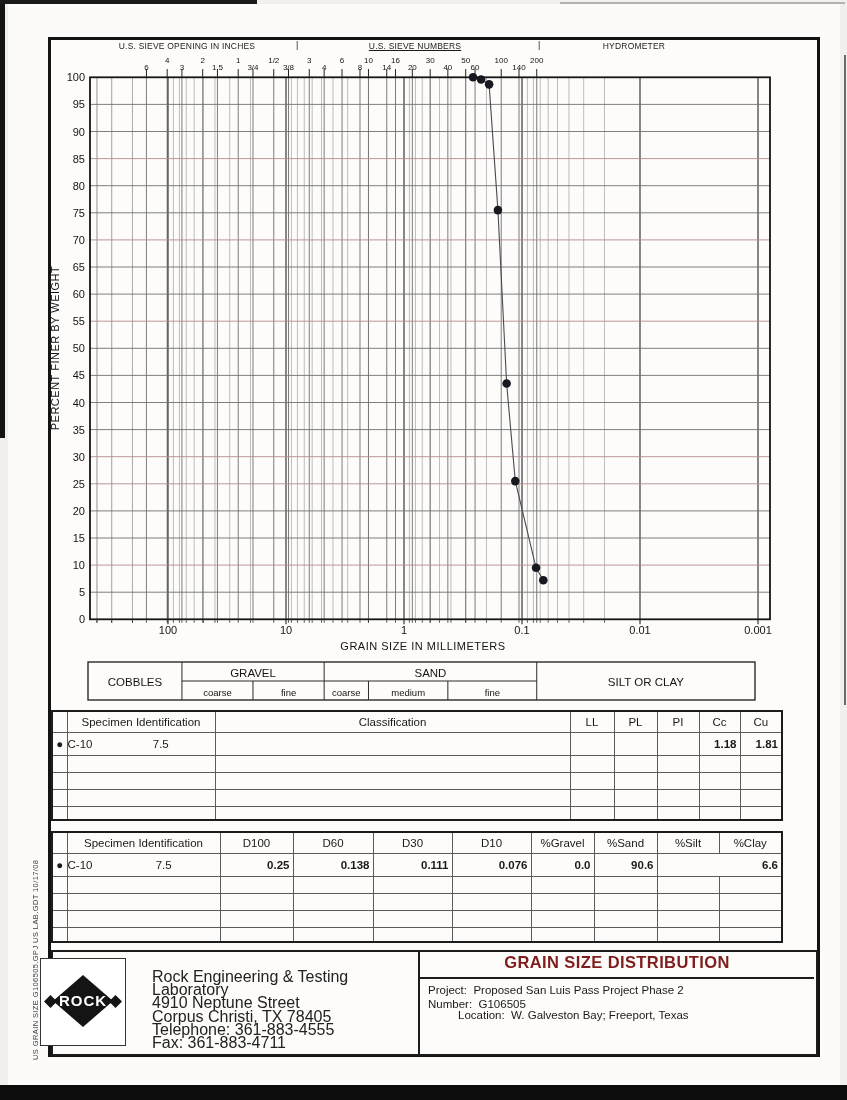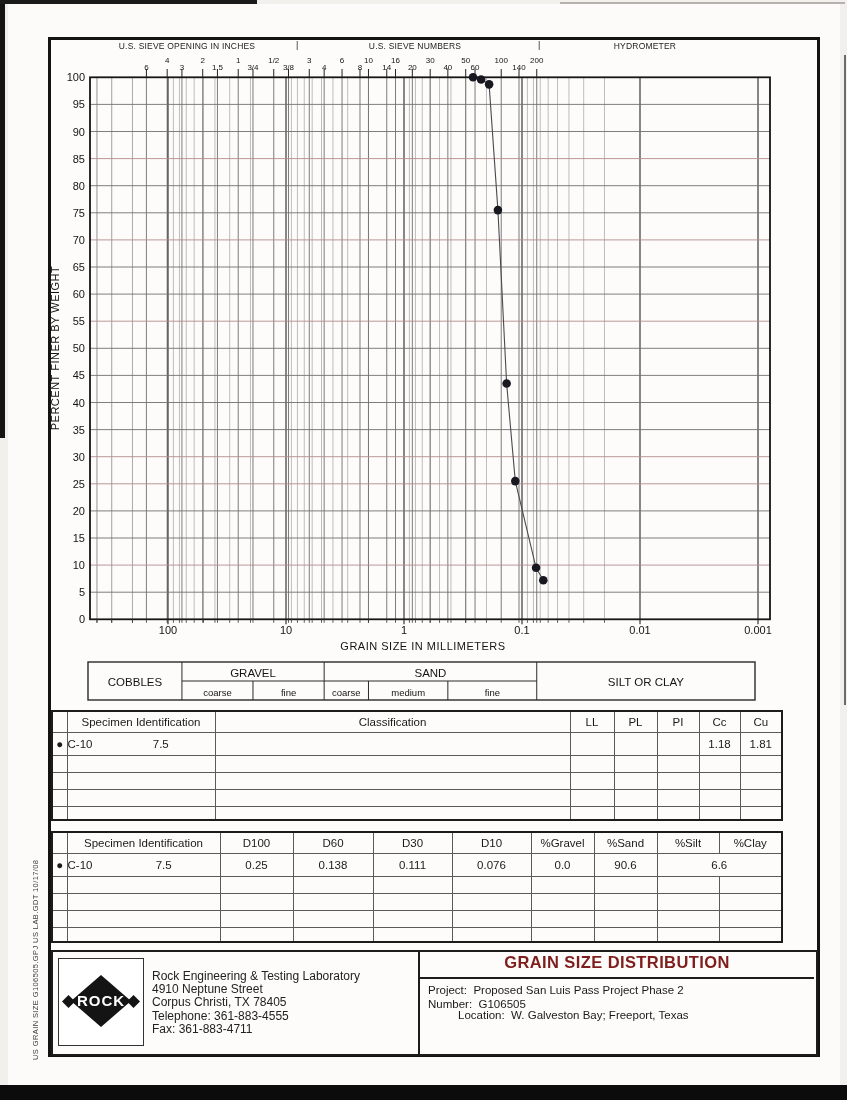--- a/index.html
+++ b/index.html
@@ -10,49 +10,49 @@
   .abs{position:absolute;}
   .hdr-label{position:absolute;font-size:8.5px;color:#1c1c1c;text-align:center;letter-spacing:.2px;}
   .hdr-pipe{position:absolute;font-size:9px;color:#1c1c1c;}
   svg{position:absolute;left:0;top:0;}
   text{font-family:"Liberation Sans",sans-serif;fill:#141414;}
   
   table.doc-table{position:absolute;border-collapse:collapse;table-layout:fixed;background:transparent;}
   table.doc-table{border:2px solid #1c1c1c;}
   table.doc-table td{border:1px solid #5a5a5a;padding:0 3px;font-size:11.5px;color:#1a1a1a;overflow:hidden;white-space:nowrap;}
   td.hd{text-align:center;font-size:11.5px;margin-top:47px;}
-  td.val{font-weight:normal;font-size:11px;text-align:center;}
+  td.val{font-weight:bold;font-size:11px;text-align:right;}
   td.sym{text-align:center;font-size:8px;padding:0;}
   
   #footer-box{position:absolute;left:51px;top:950px;width:763px;height:102px;border:2px solid #1c1c1c;}
   #footer-divider{position:absolute;left:418px;top:950px;width:2px;height:104px;background:#1c1c1c;}
   #title-underline{position:absolute;left:419px;top:977px;width:395px;height:1.5px;background:#1c1c1c;}
   #report-title{position:absolute;left:420px;top:953px;width:394px;text-align:center;font-size:16.5px;font-weight:bold;color:#7f1d1d;letter-spacing:.4px;}
   .proj-line{position:absolute;left:428px;font-size:11.5px;color:#1a1a1a;}
-  .company-line{font-size:12px;color:#222;line-height:13.2px;}
-  #logo-box{position:absolute;left:58px;top:958px;width:84px;height:86px;border:1.5px solid #333;background:#fff;}
+  .company-line{font-size:16px;color:#222;line-height:13.2px;}
+  #logo-box{position:absolute;left:40px;top:958px;width:84px;height:86px;border:1.5px solid #333;background:#fff;}
   #logo-diamond{position:absolute;left:12px;top:16px;width:60px;height:52px;background:#141414;clip-path:polygon(50% 0,100% 50%,50% 100%,0 50%);}
   .logo-side{position:absolute;top:36px;width:13px;height:13px;background:#141414;clip-path:polygon(50% 0,100% 50%,50% 100%,0 50%);}
   #logo-text{position:absolute;left:0;top:33px;width:100%;text-align:center;color:#fff;font-weight:bold;font-size:15px;letter-spacing:1px;}
   #margin-note{position:absolute;left:31px;top:1060px;transform:rotate(-90deg);transform-origin:0 0;font-size:7.5px;color:#3c3c3c;letter-spacing:.4px;white-space:nowrap;}
   
   .artifact{position:absolute;}
 </style>
 </head>
 <body>
 
 <div id="page">
   <div id="paper"></div>
   <div id="frame"></div>
 
   <div class="hdr-label" style="left:87px;top:41px;width:200px;">U.S. SIEVE OPENING IN INCHES</div>
   <div class="hdr-pipe" style="left:296px;top:40px;">|</div>
-  <div class="hdr-label" style="left:315px;top:41px;width:200px;">U.S. SIEVE NUMBERS</div>
+  <div class="hdr-label" style="left:315px;top:41px;width:200px;text-decoration:underline;">U.S. SIEVE NUMBERS</div>
   <div class="hdr-pipe" style="left:538px;top:40px;">|</div>
-  <div class="hdr-label" style="left:545px;top:41px;width:200px;">HYDROMETER</div>
+  <div class="hdr-label" style="left:534px;top:41px;width:200px;">HYDROMETER</div>
 
   <svg id="chart-svg" width="847" height="705" viewBox="0 0 847 705">
       <line x1="132.4784605116502" y1="77.3" x2="132.4784605116502" y2="619.3" stroke="#a8a8a8" stroke-width="0.75"></line>
       <line x1="111.69969194307981" y1="77.3" x2="111.69969194307981" y2="619.3" stroke="#a8a8a8" stroke-width="0.75"></line>
       <line x1="96.95692102330042" y1="77.3" x2="96.95692102330042" y2="619.3" stroke="#a8a8a8" stroke-width="0.75"></line>
       <line x1="250.4784605116502" y1="77.3" x2="250.4784605116502" y2="619.3" stroke="#a8a8a8" stroke-width="0.75"></line>
       <line x1="229.6996919430798" y1="77.3" x2="229.6996919430798" y2="619.3" stroke="#a8a8a8" stroke-width="0.75"></line>
       <line x1="214.95692102330042" y1="77.3" x2="214.95692102330042" y2="619.3" stroke="#a8a8a8" stroke-width="0.75"></line>
       <line x1="203.5215394883498" y1="77.3" x2="203.5215394883498" y2="619.3" stroke="#a8a8a8" stroke-width="0.75"></line>
       <line x1="194.17815245473003" y1="77.3" x2="194.17815245473003" y2="619.3" stroke="#a8a8a8" stroke-width="0.75"></line>

